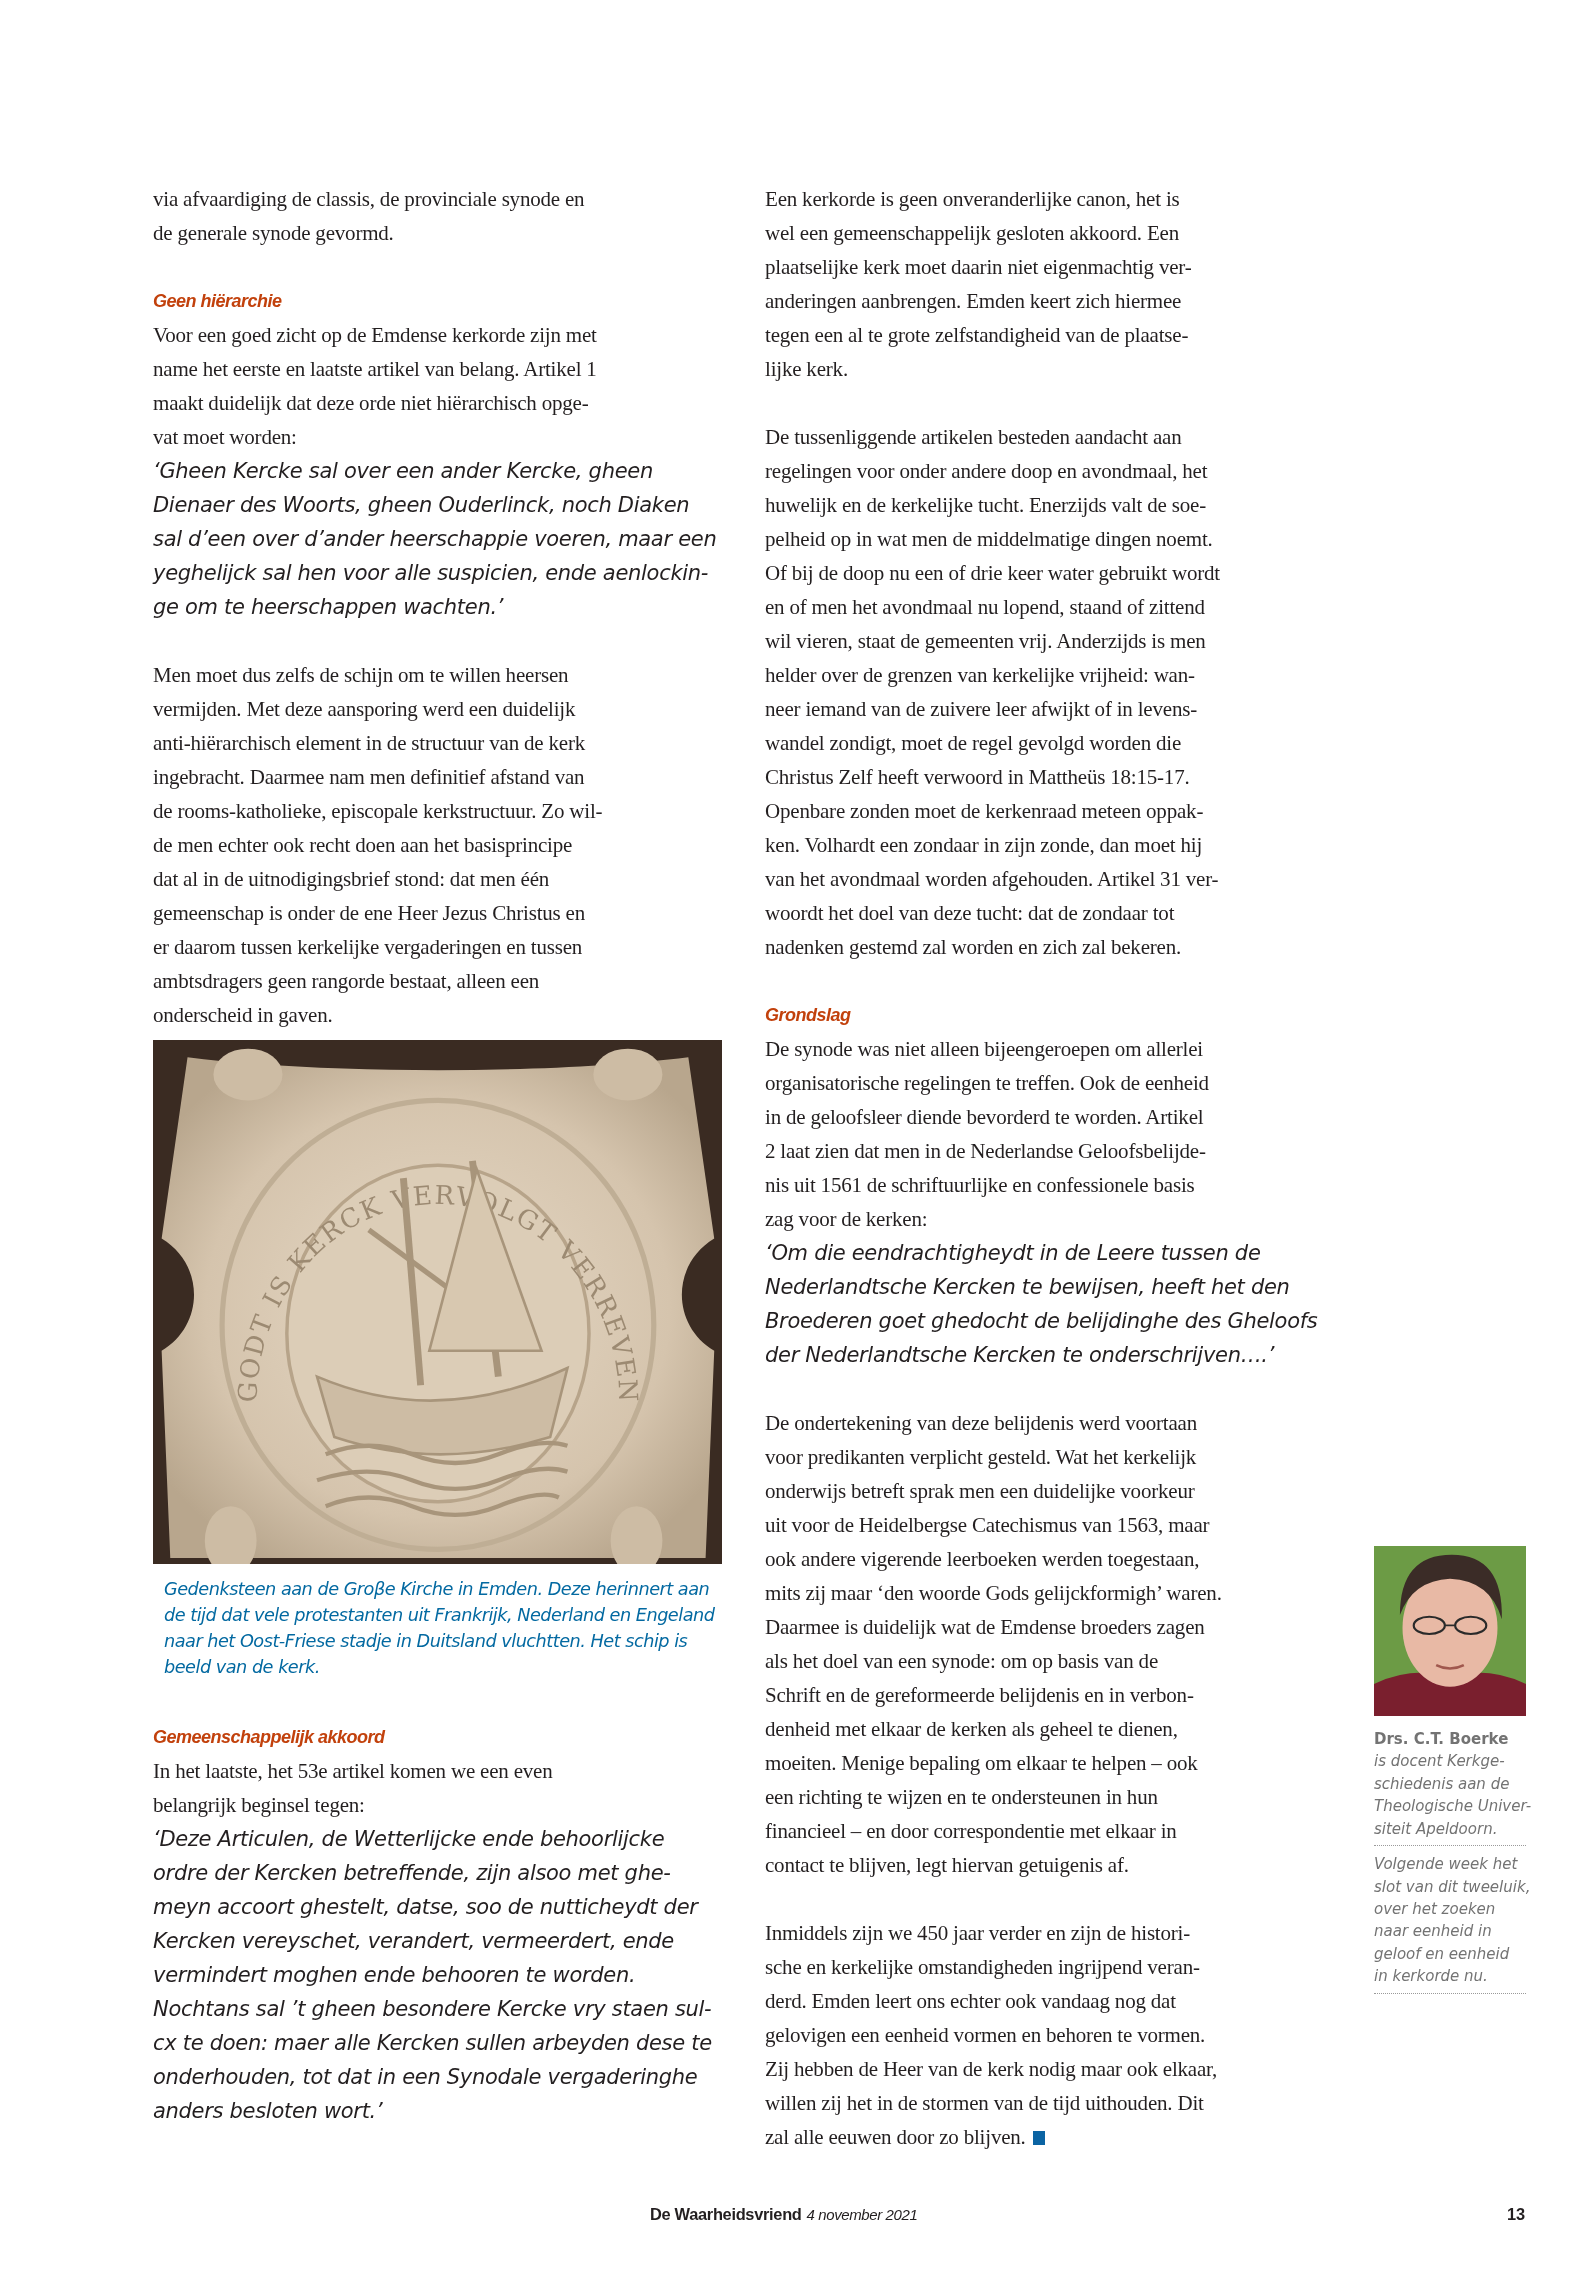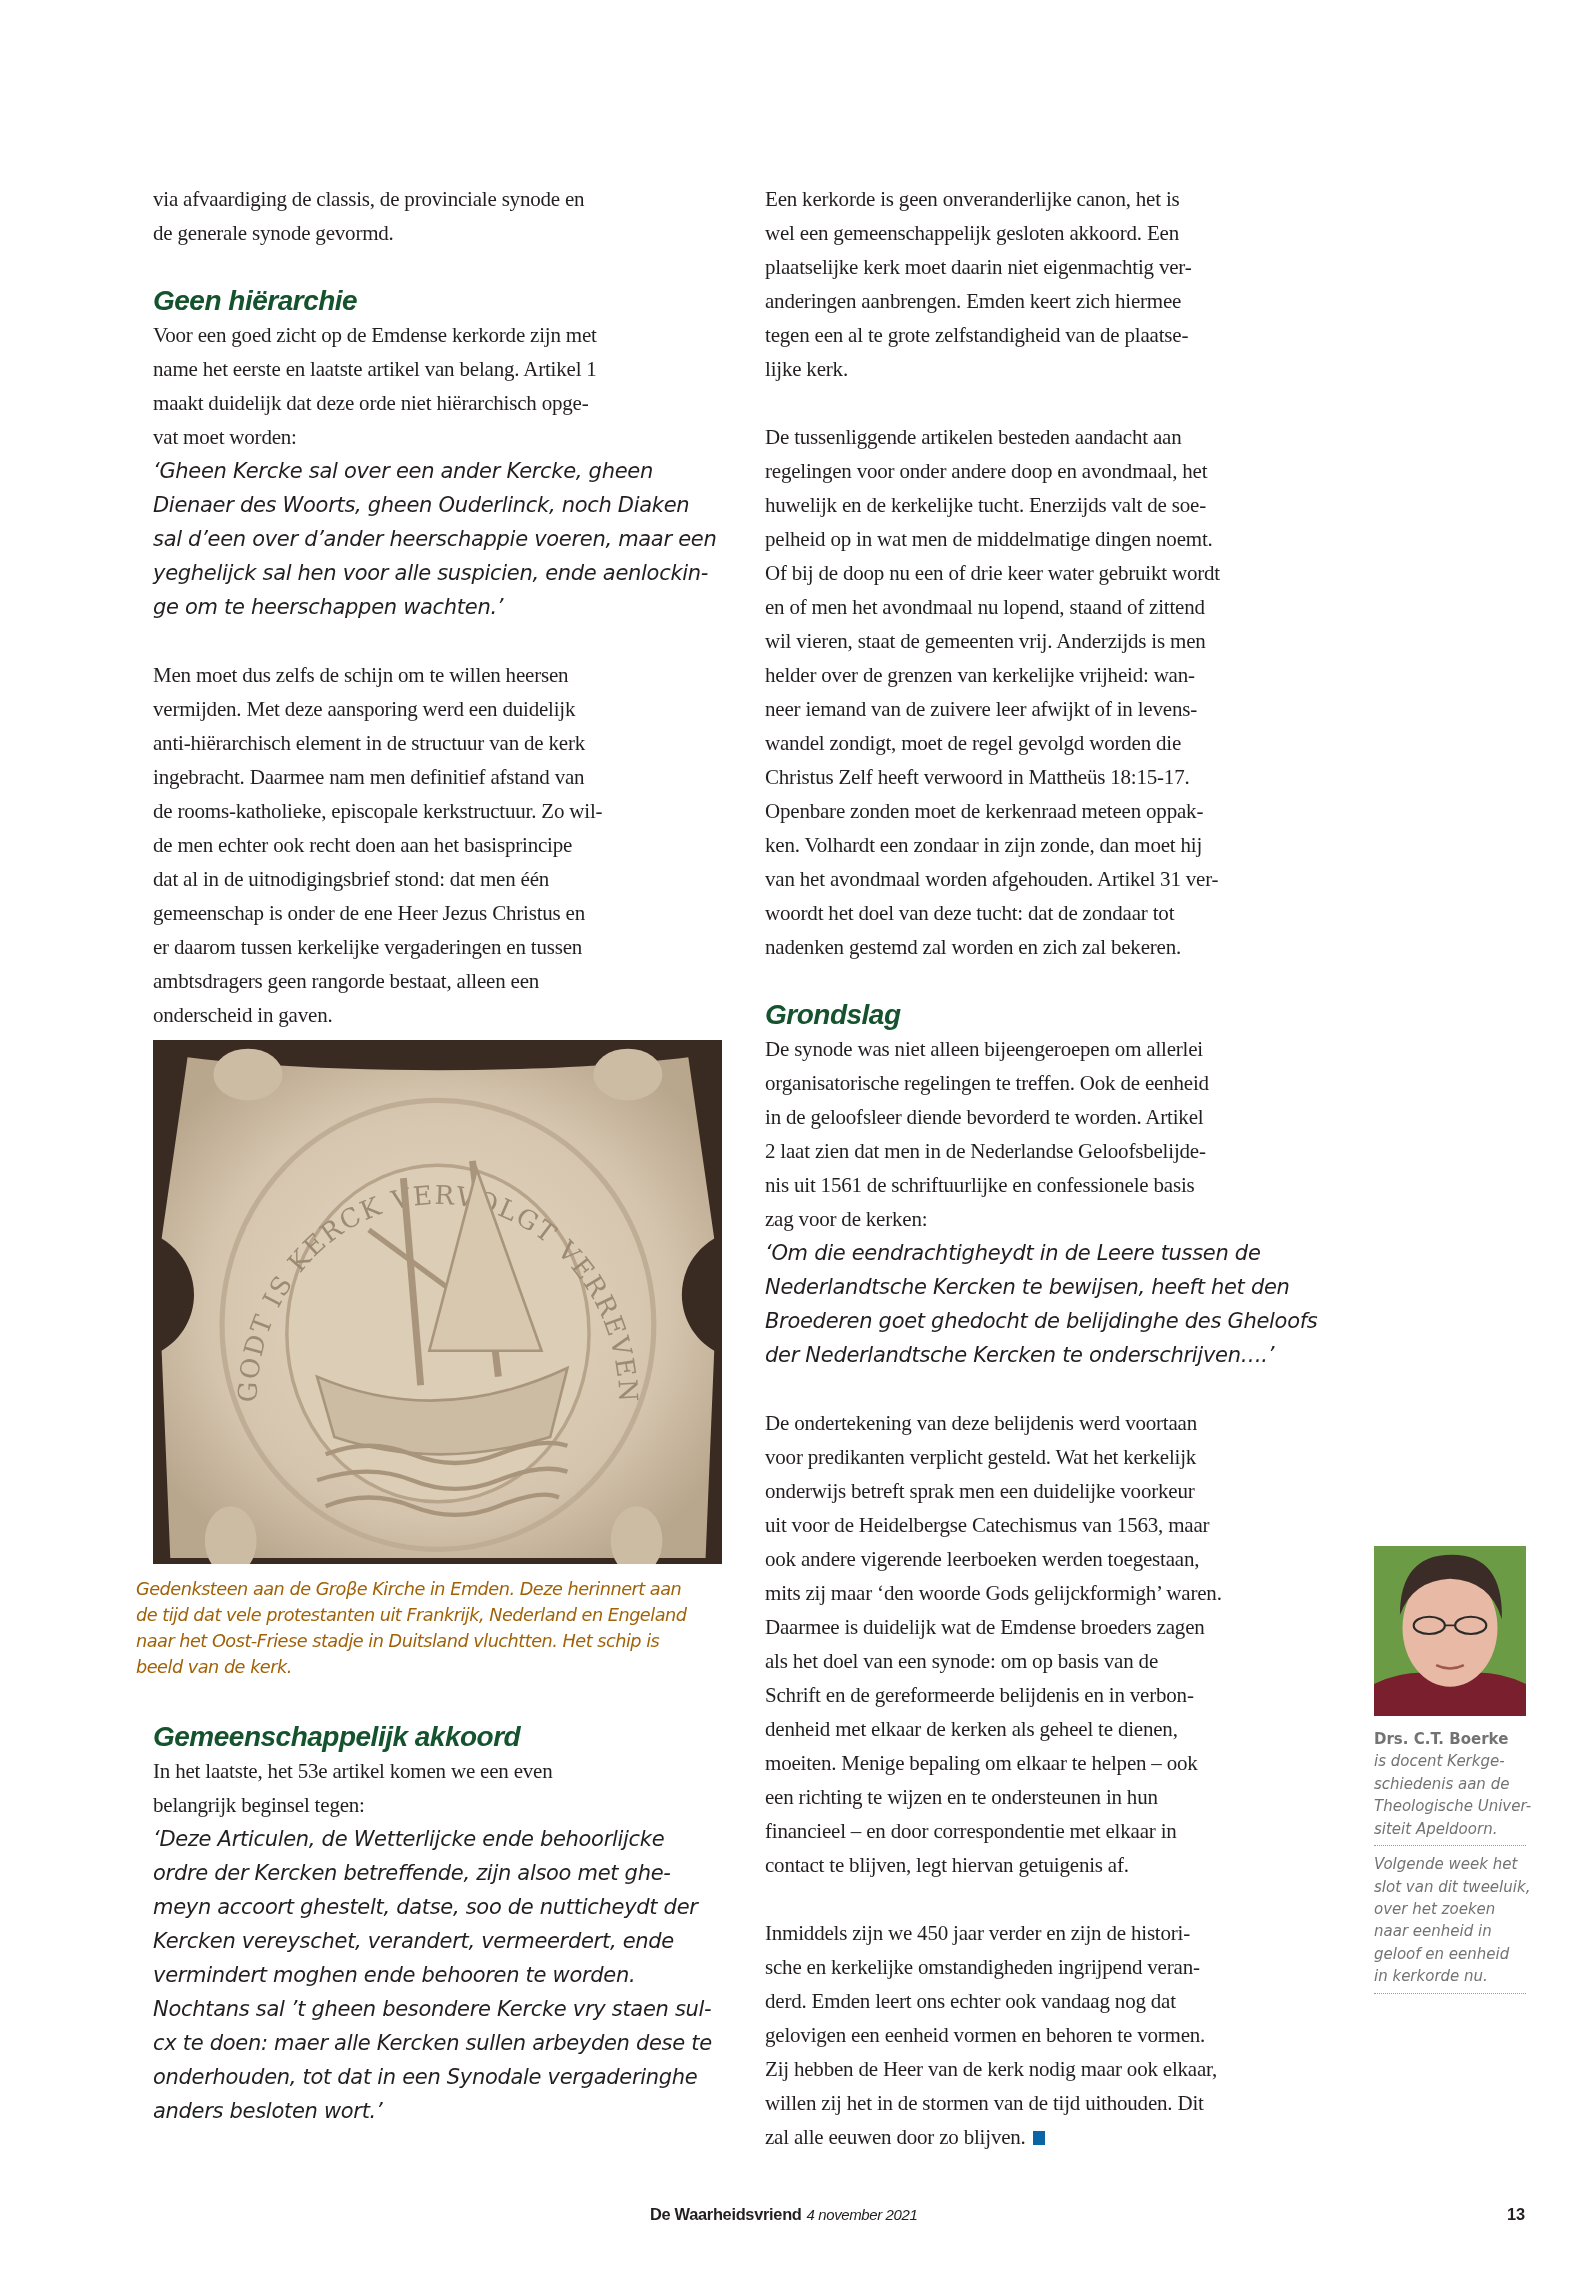--- a/index.html
+++ b/index.html
@@ -3,25 +3,25 @@
 <meta charset="utf-8">
 <style>
   html, body { margin: 0; padding: 0; background: #ffffff; }
   body { width: 1592px; height: 2295px; position: relative; overflow: hidden; color: #231f20; }
   .col { position: absolute; top: 182px; width: 587px; }
   #col-left { left: 153px; }
   #col-right { left: 765px; }
   .line { display: block; white-space: nowrap; }
   .p { font-family: "Liberation Serif", "DejaVu Serif", serif; font-size: 21px; line-height: 34px; letter-spacing: -0.2px; }
   .q { font-family: "DejaVu Sans", "Liberation Sans", sans-serif; font-style: italic; font-size: 21px; line-height: 34px; letter-spacing: -0.3px; }
-  .h { font-family: "Liberation Sans", "DejaVu Sans", sans-serif; font-style: italic; font-weight: bold; font-size: 28px; line-height: 34px; color: #14532d; letter-spacing: -0.5px; }
+  .h { font-family: "Liberation Sans", "DejaVu Sans", sans-serif; font-style: italic; font-weight: bold; font-size: 18px; line-height: 34px; color: #c2410c; letter-spacing: -0.5px; }
   .gap { height: 34px; }
   .figure { position: absolute; left: 153px; top: 1040px; width: 569px; height: 524px; overflow: hidden; background: #d7c8b3; }
   .figure svg { width: 100%; height: 100%; display: block; }
-  .caption { position: absolute; left: 136px; top: 1576px; width: 587px; font-family: "DejaVu Sans", "Liberation Sans", sans-serif; font-style: italic; font-size: 17.7px; line-height: 26px; letter-spacing: -0.5px; color: #a16207; }
+  .caption { position: absolute; left: 164px; top: 1576px; width: 587px; font-family: "DejaVu Sans", "Liberation Sans", sans-serif; font-style: italic; font-size: 17.7px; line-height: 26px; letter-spacing: -0.5px; color: #0369a1; }
   .portrait { position: absolute; left: 1374px; top: 1546px; width: 152px; height: 170px; overflow: hidden; }
   .portrait svg { width: 100%; height: 100%; display: block; }
   .bio { position: absolute; left: 1374px; top: 1728px; width: 155px; font-family: "DejaVu Sans", "Liberation Sans", sans-serif; font-size: 15px; line-height: 22.4px; color: #737373; }
   .bio .name { font-weight: bold; font-style: normal; }
   .bio .it { font-style: italic; }
   .dotted { border-bottom: 1.3px dotted #9a9a9a; width: 152px; margin: 5.2px 0 7px 0; }
   .end-mark { display: inline-block; width: 12px; height: 14px; background: #0b64a3; vertical-align: -0.9px; margin-left: 7px; }
   .footer { position: absolute; top: 2205px; font-family: "Liberation Sans", "DejaVu Sans", sans-serif; font-size: 16.4px; color: #231f20; }
   .footer-left { left: 650px; }
   .footer-left .mag { font-weight: bold; letter-spacing: -0.3px; }

